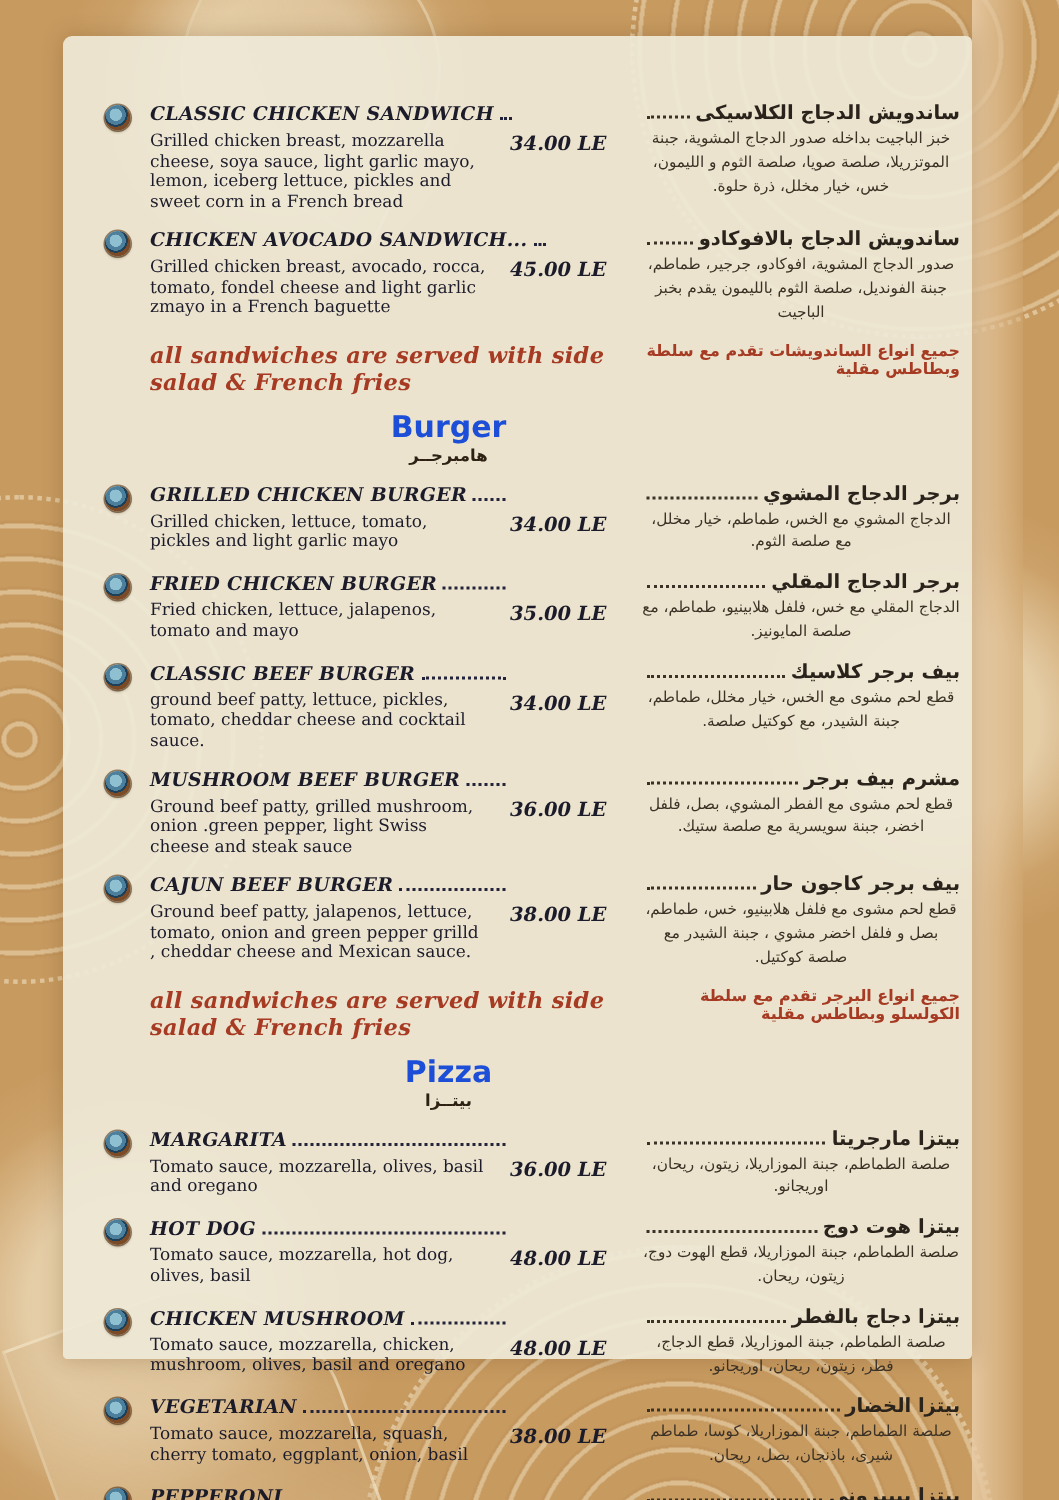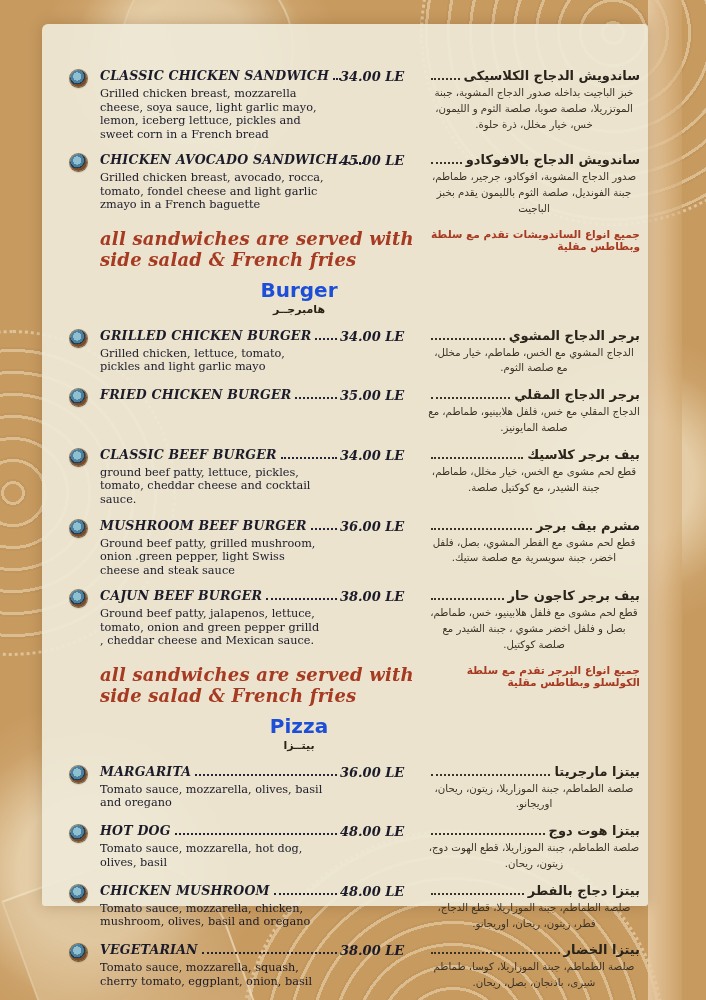--- a/index.html
+++ b/index.html
@@ -55,34 +55,34 @@
   .en{color:#1b1b2a;}
   .en .nameline{display:flex;align-items:baseline;}
   .en-name{
     font-style:italic;font-weight:bold;font-size:12.6px;letter-spacing:.2px;white-space:nowrap;
   }
   .lead{flex:1;border-bottom:2px dotted #23233a;margin:0 3px 3px 4px;min-width:8px;}
   .en-desc{
     font-size:11.3px;line-height:1.2;margin-top:4px;max-width:225px;
   }
   .price{
-    font-style:italic;font-weight:bold;font-size:13px;color:#1b1b2a;white-space:nowrap;padding-top:1px;
+    font-style:italic;font-weight:bold;font-size:13px;color:#1b1b2a;white-space:nowrap;padding-top:1px;margin-top:20px;
   }
   .ar{direction:rtl;text-align:center;color:#2a231b;font-family:"DejaVu Sans", sans-serif;padding-left:4px;}
   .ar .nameline{display:flex;align-items:baseline;}
   .ar-name{font-weight:bold;font-size:13px;white-space:nowrap;letter-spacing:0;}
   .ar .lead{border-bottom:2px dotted #3a3226;margin:0 4px 3px 3px;}
   .ar-desc{font-size:10.2px;line-height:1.55;margin-top:2px;color:#3b3125;}
   
   .note-row{
     display:grid;grid-template-columns:32px 324px 216px;
     margin:6px 0 10px;
   }
   .note-en{
-    grid-column:2;font-style:italic;font-weight:bold;font-size:18px;color:#a63a22;letter-spacing:.2px;
+    grid-column:2;font-style:italic;font-weight:bold;font-size:15px;color:#a63a22;letter-spacing:.2px;
   }
   .note-ar{
     grid-column:3;direction:rtl;text-align:right;font-family:"DejaVu Sans", sans-serif;
     font-weight:bold;font-size:10.6px;color:#a63a22;padding-left:4px;
   }
   
   .sec-head{text-align:center;margin:10px 0 12px;padding-right:110px;}
   .sec-title-en{
     font-family:"DejaVu Sans", sans-serif;font-weight:bold;font-size:20px;color:#1d4ed8;line-height:1.05;
   }
@@ -179,20 +179,21 @@
     </div>
   </div>
 
   <div class="row">
     <div class="badge"></div>
     <div class="en">
       <div class="nameline">
         <span class="en-name">FRIED CHICKEN BURGER</span>
         <span class="lead"></span>
       </div>
+      <div class="en-desc">Fried chicken, lettuce, jalapenos, tomato and mayo</div>
     </div>
     <div class="price">35.00  LE</div>
     <div class="ar">
       <div class="nameline">
         <span class="ar-name">برجر الدجاج المقلي</span>
         <span class="lead"></span>
       </div>
       <div class="ar-desc">الدجاج المقلي مع خس، فلفل هلابينيو، طماطم، مع صلصة المايونيز.</div>
     </div>
   </div>

